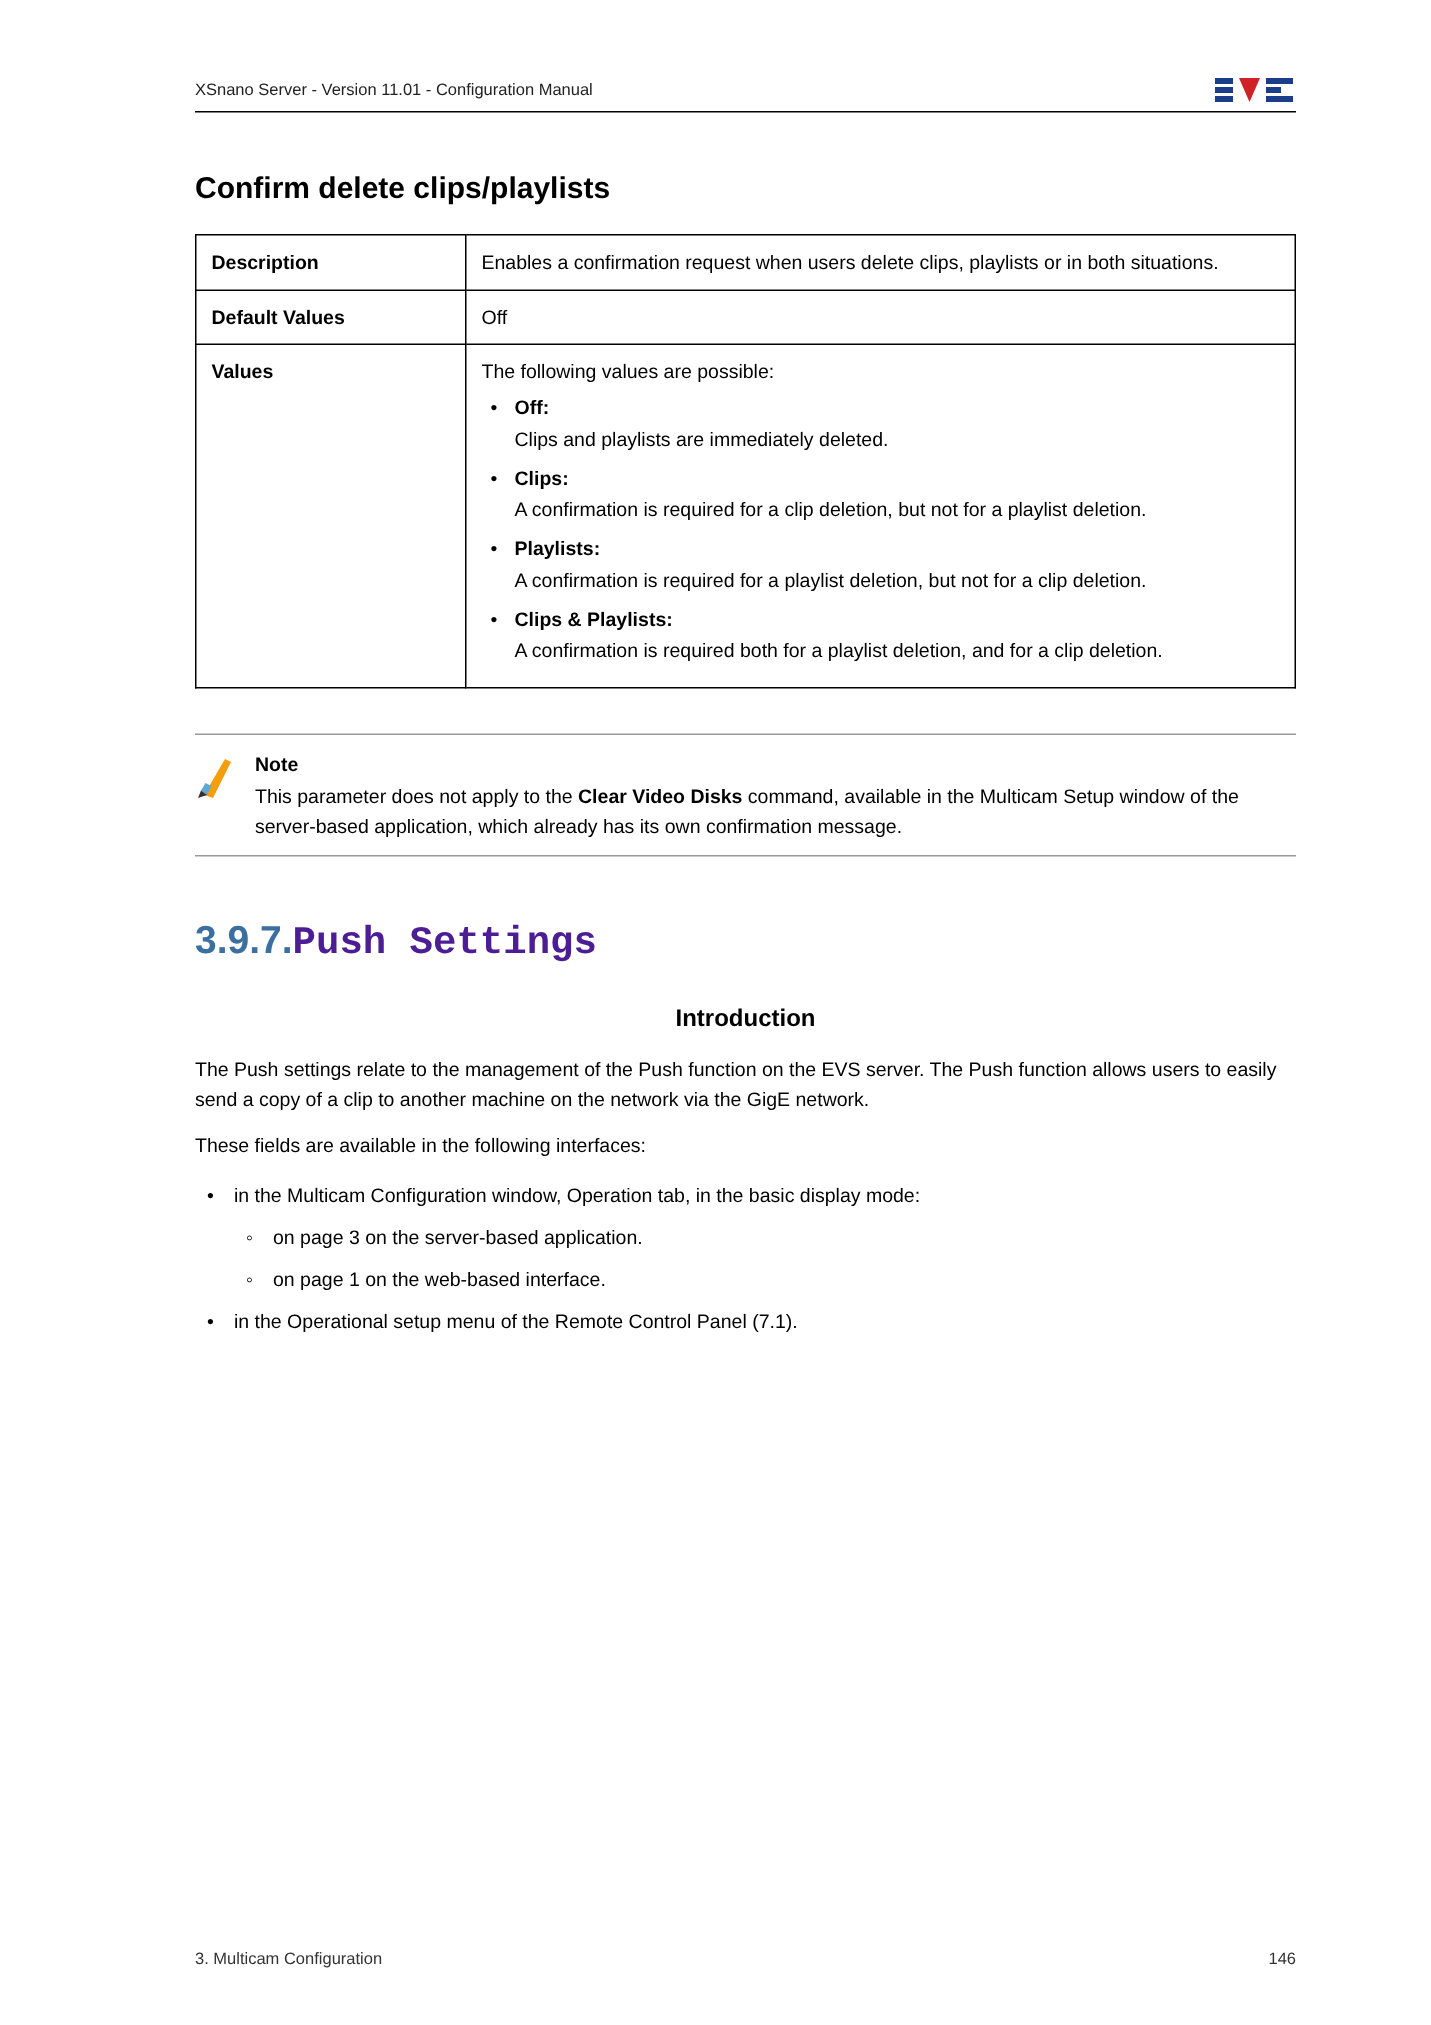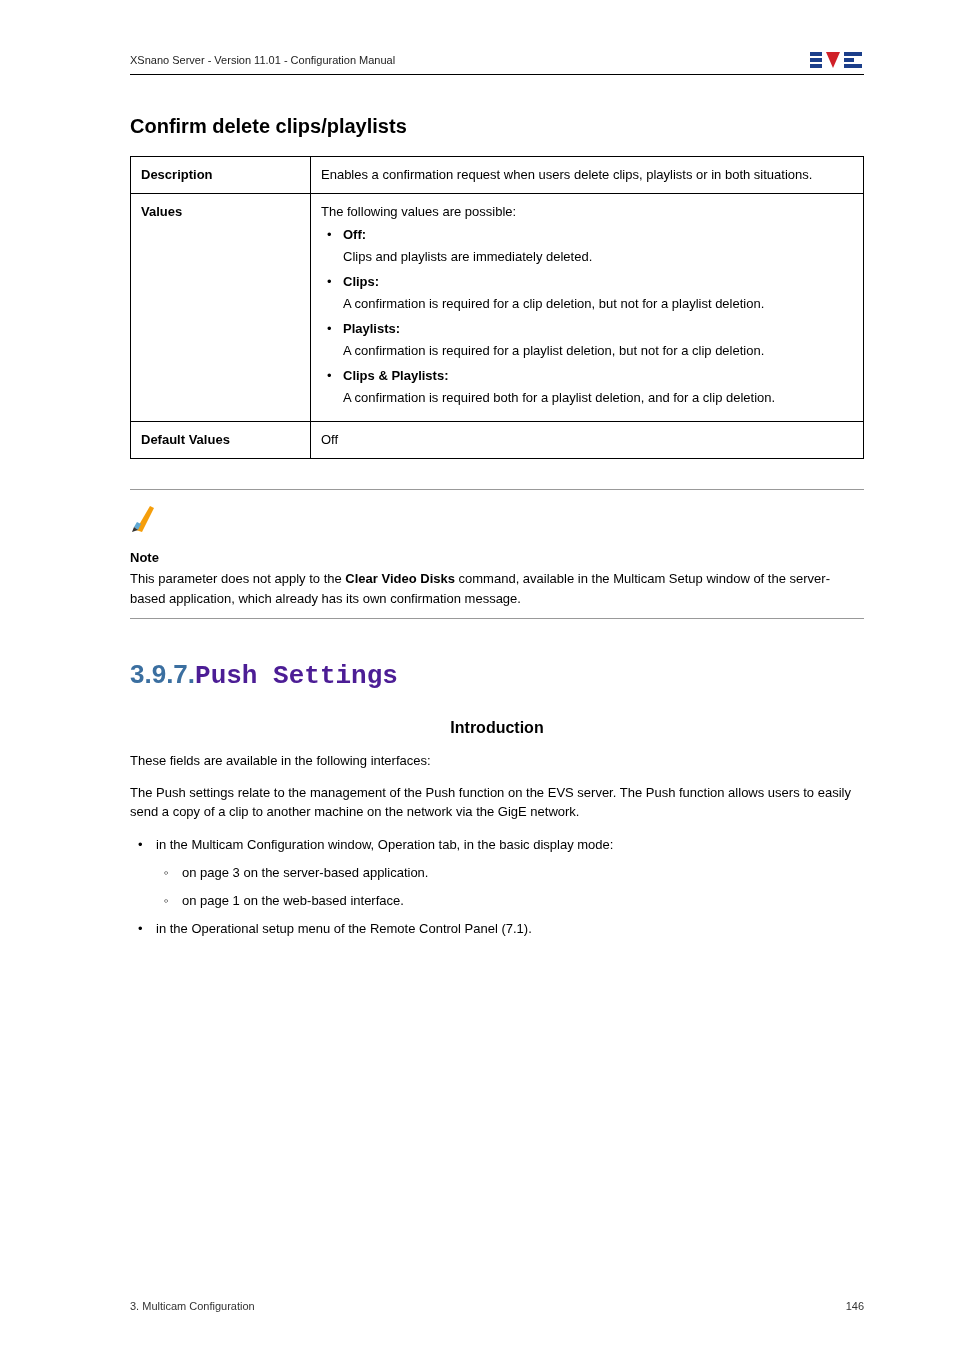--- a/index.html
+++ b/index.html
@@ -74,21 +74,20 @@
     .value-name { font-weight: bold; display: block; margin-bottom: 2px; }
     .value-desc { display: block; margin-bottom: 6px; }
     .note-block {
       border-top: 1px solid #999;
       border-bottom: 1px solid #999;
       padding: 10px 8px 10px 0;
       display: flex;
       gap: 12px;
       margin-top: 20px;
       margin-bottom: 40px;
-      flex-direction: column;
     }
     .note-icon-wrap { flex: 0 0 28px; padding-top: 2px; }
     .note-body { font-size: 13px; line-height: 1.5; }
     .note-title { font-weight: bold; display: block; margin-bottom: 2px; }
     .note-body b { font-weight: bold; }
     .chapter-row {
       display: flex;
       align-items: baseline;
       margin-bottom: 28px;
       margin-left: 0;
@@ -181,20 +180,24 @@
   <div class="content-indent">
     <h2 class="section-heading">Confirm delete clips/playlists</h2>
 
     <table class="param-table">
       <tbody>
           <tr>
         <td class="label">Description</td>
         <td>Enables a confirmation request when users delete clips, playlists or in both situations.</td>
       </tr>
       <tr>
+        <td class="label">Default Values</td>
+        <td>Off</td>
+      </tr>
+      <tr>
         <td class="label">Values</td>
         <td>
           <div class="values-intro">The following values are possible:</div>
           <ul class="values-list">
             <li>
               <span class="value-name">Off:</span>
               <span class="value-desc">Clips and playlists are immediately deleted.</span>
             </li>
             <li>
               <span class="value-name">Clips:</span>
@@ -203,24 +206,20 @@
             <li>
               <span class="value-name">Playlists:</span>
               <span class="value-desc">A confirmation is required for a playlist deletion, but not for a clip deletion.</span>
             </li>
             <li>
               <span class="value-name">Clips &amp; Playlists:</span>
               <span class="value-desc">A confirmation is required both for a playlist deletion, and for a clip deletion.</span>
             </li>
           </ul>
         </td>
-      </tr>
-      <tr>
-        <td class="label">Default Values</td>
-        <td>Off</td>
       </tr>
     </tbody>
       </table>
 
     <div class="note-block">
       <div class="note-icon-wrap">
         <svg width="26" height="30" viewBox="0 0 26 30">
           <polygon points="6,28 20,4 24,6 12,30" fill="#f59e0b"></polygon>
           <polygon points="4,25 7,20 11,22 8,28" fill="#5fa8d3"></polygon>
           <polygon points="2,30 4,25 8,28" fill="#333"></polygon>
@@ -233,22 +232,22 @@
     </div>
   </div>
 
   <div class="chapter-row">
     <span class="chapter-num">3.9.7.</span>
     <span class="chapter-title">Push Settings</span>
   </div>
 
   <div class="content-indent">
     <h3 class="sub-heading">Introduction</h3>
+    <p class="body-text">The Push settings relate to the management of the Push function on the EVS server. The Push function allows users to easily send a copy of a clip to another machine on the network via the GigE network.</p>
     <p class="body-text">These fields are available in the following interfaces:</p>
-    <p class="body-text">The Push settings relate to the management of the Push function on the EVS server. The Push function allows users to easily send a copy of a clip to another machine on the network via the GigE network.</p>
     <ul class="body-list">
       <li>
         <span>in the Multicam Configuration window, Operation tab, in the basic display mode:</span>
         <ul class="sub-list">
           <li>on page 3 on the server-based application.</li>
           <li>on page 1 on the web-based interface.</li>
         </ul>
       </li>
       <li>in the Operational setup menu of the Remote Control Panel (7.1).</li>
     </ul>

